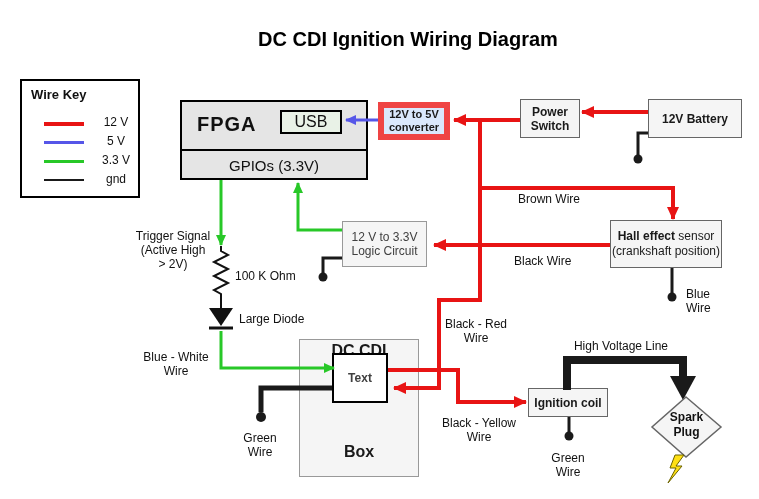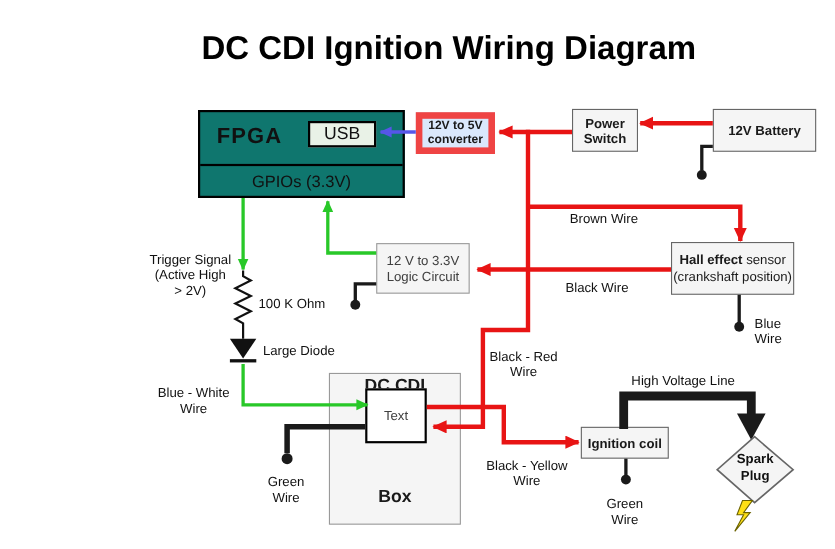--- a/index.html
+++ b/index.html
@@ -1,65 +1,84 @@
 <!DOCTYPE html>
 <html><head>
 <meta charset="utf-8">
 <style>
   html,body{margin:0;padding:0;background:#fff;}
   #canvas{position:relative;width:759px;height:499px;background:#fff;overflow:hidden;
           font-family:"Liberation Sans", sans-serif;color:#111;}
   .abs{position:absolute;}
   #title{left:408px;top:28px;transform:translateX(-50%);white-space:nowrap;
-         font-size:30px;font-weight:bold;color:#000;}
+         font-size:20px;font-weight:bold;color:#000;}
   
   .node{position:absolute;background:#f5f5f5;border:1px solid #666;box-sizing:border-box;
         display:flex;flex-direction:column;align-items:center;justify-content:center;
         font-size:12px;line-height:14px;text-align:center;color:#1a1a1a;}
   .bold{font-weight:bold;}
   
   #wirekey{left:20px;top:79px;width:120px;height:119px;border:2px solid #000;background:#fff;box-sizing:border-box;}
   #wirekey .kt{position:absolute;left:9px;top:6px;font-size:13px;font-weight:bold;}
   .krow{position:absolute;left:0;width:100%;height:18px;}
   .kline{position:absolute;left:22px;top:8px;width:40px;}
   .klabel{position:absolute;left:72px;top:1px;width:44px;font-size:12px;text-align:center;}
   .sw0{height:4px;background:#e81414;}
   .sw1{height:3px;background:#5656e8;}
   .sw2{height:3px;background:#28c828;}
   .sw3{height:2px;background:#1a1a1a;}
   
-  #fpga{left:180px;top:100px;width:188px;height:80px;background:#0f766e;border:2px solid #000;
+  #fpga{left:180px;top:100px;width:188px;height:80px;background:#e5e5e5;border:2px solid #000;
         position:absolute;box-sizing:border-box;}
   #fpga .top{position:relative;height:47px;border-bottom:2px solid #000;}
   #fpga .fpga-label{position:absolute;left:15px;top:11px;font-size:20px;font-weight:bold;letter-spacing:1px;}
   #usb{position:absolute;left:98px;top:8px;width:62px;height:24px;background:#e9f2e7;border:2px solid #000;
        box-sizing:border-box;display:flex;align-items:center;justify-content:center;font-size:16px;}
   #fpga .gpio{height:29px;display:flex;align-items:center;justify-content:center;font-size:15px;}
   #converter{left:378px;top:102px;width:72px;height:38px;background:#dae8fc;border:6px solid #ef4444;font-weight:bold;font-size:11px;line-height:13px;}
   #pswitch{left:520px;top:99px;width:60px;height:39px;font-weight:bold;line-height:14px;}
   #battery{left:648px;top:99px;width:94px;height:39px;font-weight:bold;}
   #hall{left:610px;top:220px;width:112px;height:48px;font-size:12px;line-height:15px;}
   #logic{left:342px;top:221px;width:85px;height:46px;color:#404040;border-color:#999;}
   #cdibox{left:299px;top:339px;width:120px;height:138px;border-color:#999;justify-content:space-between;padding-bottom:14px;
           font-size:16px;font-weight:bold;line-height:21px;}
-  #textbox{left:332px;top:353px;width:56px;height:50px;background:#fff;border:2px solid #000;color:#404040;}
+  #textbox{left:332px;top:353px;width:56px;height:50px;background:#fff;border:2px solid #000;color:#404040;font-weight:bold;}
   #coil{left:528px;top:388px;width:80px;height:29px;font-weight:bold;}
   #sparklabel{left:652px;top:410px;width:69px;text-align:center;font-size:12px;font-weight:bold;line-height:15px;z-index:4;}
   
   .lbl{position:absolute;font-size:12px;line-height:14px;text-align:center;color:#111;z-index:4;}
   .lbl-left{text-align:left;}
   #svg-overlay{position:absolute;left:0;top:0;z-index:3;pointer-events:none;}
 </style>
 </head>
 <body>
 
 <div id="canvas">
 
   <div id="title" class="abs">DC CDI Ignition Wiring Diagram</div>
 
+  <div id="wirekey" class="abs">
+    <div class="kt">Wire Key</div>
+    <div class="krow" style="top:33px">
+      <div class="kline sw0"></div>
+      <div class="klabel">12 V</div>
+    </div>
+    <div class="krow" style="top:52px">
+      <div class="kline sw1"></div>
+      <div class="klabel">5 V</div>
+    </div>
+    <div class="krow" style="top:71px">
+      <div class="kline sw2"></div>
+      <div class="klabel">3.3 V</div>
+    </div>
+    <div class="krow" style="top:90px">
+      <div class="kline sw3"></div>
+      <div class="klabel">gnd</div>
+    </div>
+  </div>
 
   <div id="fpga">
     <div class="top">
       <span class="fpga-label">FPGA</span>
       <span id="usb">USB</span>
     </div>
     <div class="gpio">GPIOs (3.3V)</div>
   </div>
 
   <div id="converter" class="node">

